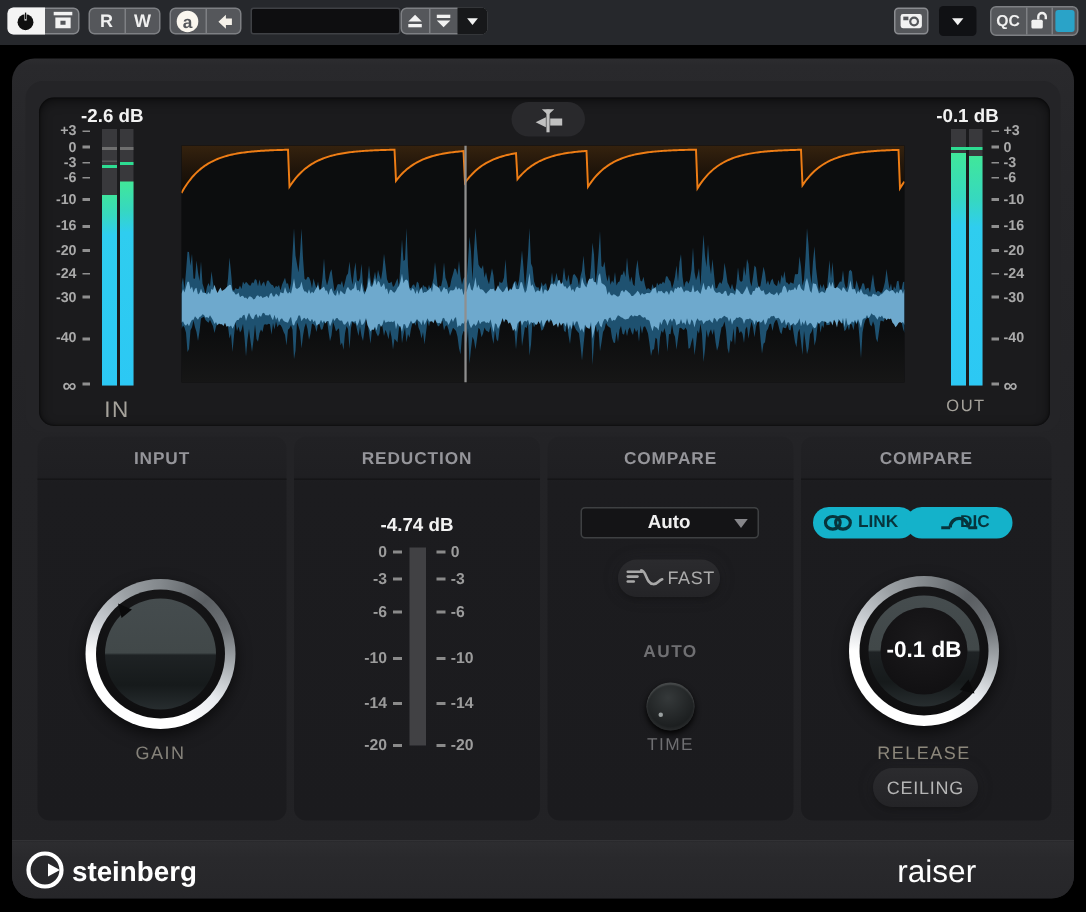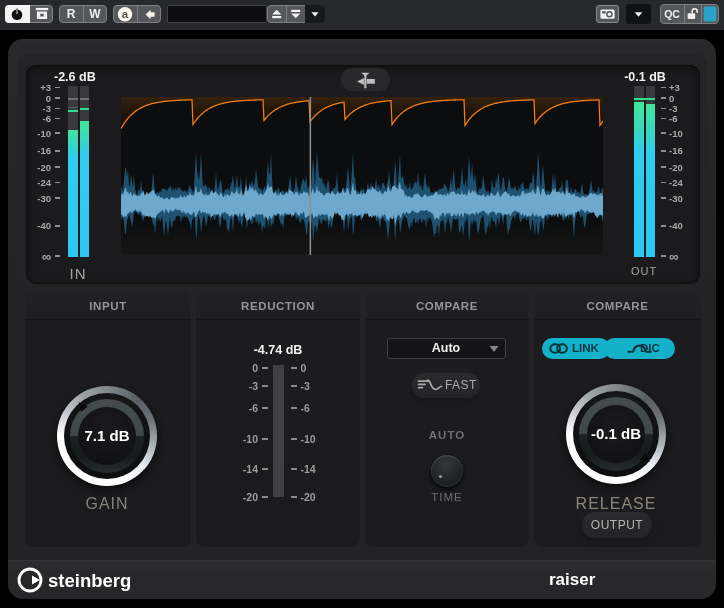--- a/index.html
+++ b/index.html
@@ -18,21 +18,21 @@
 .mlab2 { position:absolute; color:#a9a9a9; font-weight:bold; text-align:left; line-height:11px; }
 .bigdb { position:absolute; color:#f2f2f2; font-weight:bold; font-size:12.5px; }
 .panel { position:absolute; top:291px; height:256px; border-radius:8px;
   background:linear-gradient(#212124 0%, #1f1f22 10%, #1c1c1f 12%, #1b1b1e 100%); }
 .phead { position:absolute; top:300px; height:14px; color:#95959a; font-weight:bold;
   font-size:11.5px; letter-spacing:.6px; text-align:center; }
 .pdiv { position:absolute; top:319px; height:1px; background:#151517; }
 .rlab { position:absolute; color:#9c9c9c; font-weight:bold; font-size:10.5px; text-align:right; }
 .rlab2 { position:absolute; color:#9c9c9c; font-weight:bold; font-size:10.5px; }
 .rtick { position:absolute; width:6px; height:1.6px; background:#8a8a8a; }
-.glab { position:absolute; color:#7c7c80; font-size:16px; letter-spacing:1px; text-align:center; }
+.glab { position:absolute; color:#7c7c80; font-size:12px; letter-spacing:1px; text-align:center; }
 .knob { position:absolute; width:100px; height:100px; border-radius:50%;
   background:conic-gradient(from 0deg, #83888c, #5a5e62 40deg, #6e7276 70deg, #a9aeb2 100deg,
    #e8ebef 130deg, #ffffff 160deg, #ffffff 270deg, #c6cacf 300deg, #9ba0a4 330deg, #83888c 360deg);
   box-shadow:0 4px 10px rgba(0,0,0,.6); }
 .knob .k1 { position:absolute; left:7px; top:7px; width:86px; height:86px; border-radius:50%;
   background:radial-gradient(circle at 50% 30%, #1a1a1c 0%, #0b0b0c 100%); }
 .knob .k2 { position:absolute; left:13px; top:13px; width:74px; height:74px; border-radius:50%;
   background:linear-gradient(#454c4e 0%, #414849 49%, #1e2224 51%, #161a1b 78%, #272d2f 100%); }
 .knob .k3 { position:absolute; left:21px; top:21px; width:58px; height:58px; border-radius:50%;
   background:radial-gradient(circle at 50% 38%, #1b1a1c 0%, #141315 55%, #0e0d0f 100%);
@@ -212,21 +212,20 @@
 <div class="phead" style="left:365px;width:164px">COMPARE</div>
 <div class="phead" style="left:534px;width:167px">COMPARE</div>
 <div class="pdiv" style="left:25px;width:166px"></div>
 <div class="pdiv" style="left:196px;width:164px"></div>
 <div class="pdiv" style="left:365px;width:164px"></div>
 <div class="pdiv" style="left:534px;width:167px"></div>
 
 <div class="knob" style="left:57px;top:386px">
   <div class="k1"></div>
     <div class="k2"></div>
-    <div class="k3">7.1 dB</div>
   <svg class="abs" style="left:0;top:0" width="100" height="100" viewBox="0 0 100 100">
     <g transform="translate(50,50) rotate(-40)">
       <path d="M 0 -44 L -4.5 -35 L 4.5 -35 Z" fill="#0a0a0b"></path>
     </g>
   </svg>
 </div>
 <div class="glab" style="left:57px;top:495px;width:100px;color:#85827a">GAIN</div>
 
 <div class="bigdb" style="left:246px;top:343px;width:64px;text-align:center">-4.74 dB</div>
 <div class="rlab" style="left:226px;width:32px;top:362px">0</div>
@@ -292,20 +291,20 @@
   <div class="k1"></div>
     <div class="k2"></div>
     <div class="k3">-0.1 dB</div>
   <svg class="abs" style="left:0;top:0" width="100" height="100" viewBox="0 0 100 100">
     <g transform="translate(50,50) rotate(130)">
       <path d="M 0 -44 L -4.5 -35 L 4.5 -35 Z" fill="#0a0a0b"></path>
     </g>
   </svg>
 </div>
 <div class="glab" style="left:566px;top:495px;width:100px;color:#8d887c">RELEASE</div>
-<div class="softbtn" style="left:582px;top:512px;width:70px;height:26px;border-radius:13px;font-size:12px;line-height:26px;letter-spacing:.5px;color:#b5b5b5">OUTPUT</div>
+<div class="softbtn" style="left:582px;top:512px;width:70px;height:26px;border-radius:13px;font-size:12px;line-height:26px;letter-spacing:.5px;color:#b5b5b5">CEILING</div>
 
 <div class="abs" style="left:8px;top:560px;width:708px;height:39px;border-radius:0 0 15px 15px;border-top:1px solid #323235;background:linear-gradient(#2d2d30, #29292c 30%, #262629 100%)"></div>
 <svg class="abs" style="left:17px;top:567px" width="26" height="26" viewBox="0 0 26 26">
   <circle cx="13" cy="13" r="11" fill="none" stroke="#fff" stroke-width="2.8"></circle>
   <path d="M 15 8.6 L 15 17.4 L 23 13 Z" fill="#fff"></path>
 </svg>
 <div class="abs" style="left:48px;top:569.5px;color:#fff;font-weight:bold;font-size:18.5px">steinberg</div>
-<div class="abs" style="left:549px;top:569.5px;width:151px;text-align:left;color:#fff;font-weight:bold;font-size:17px">raiser</div>
+<div class="abs" style="left:549px;top:569.5px;width:151px;text-align:center;color:#fff;font-weight:normal;font-size:21px">raiser</div>
 </body></html>

